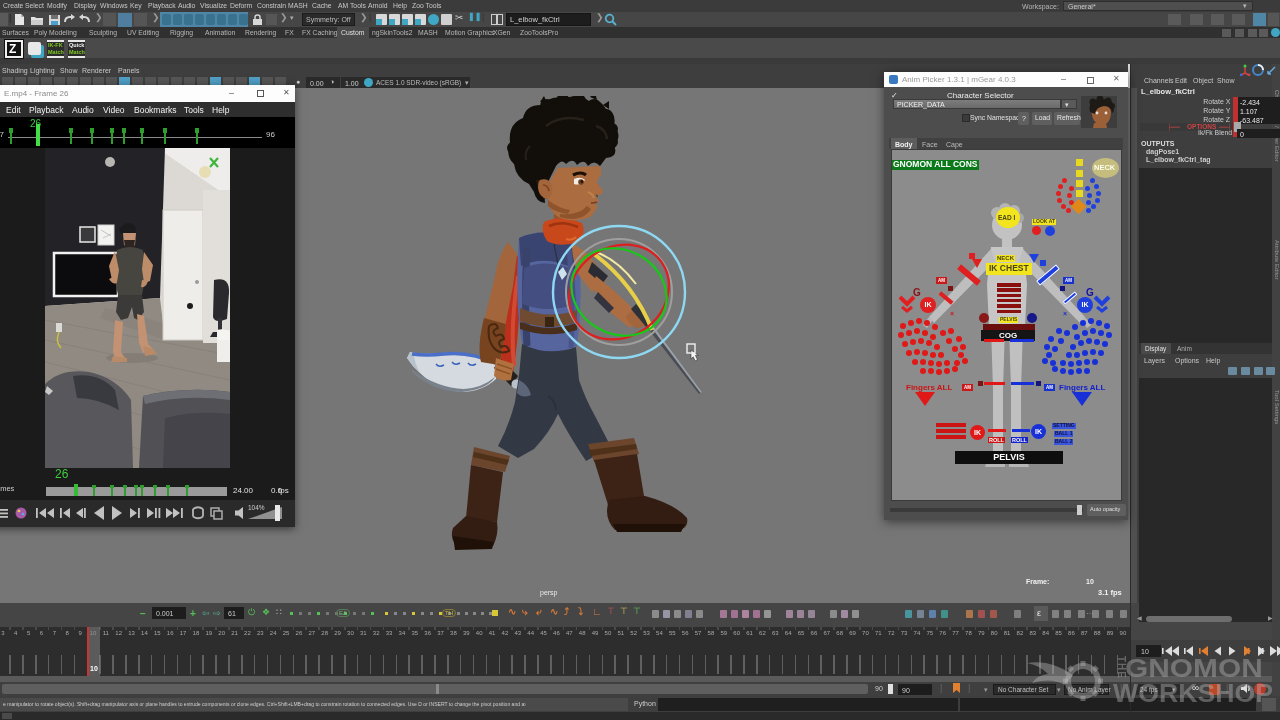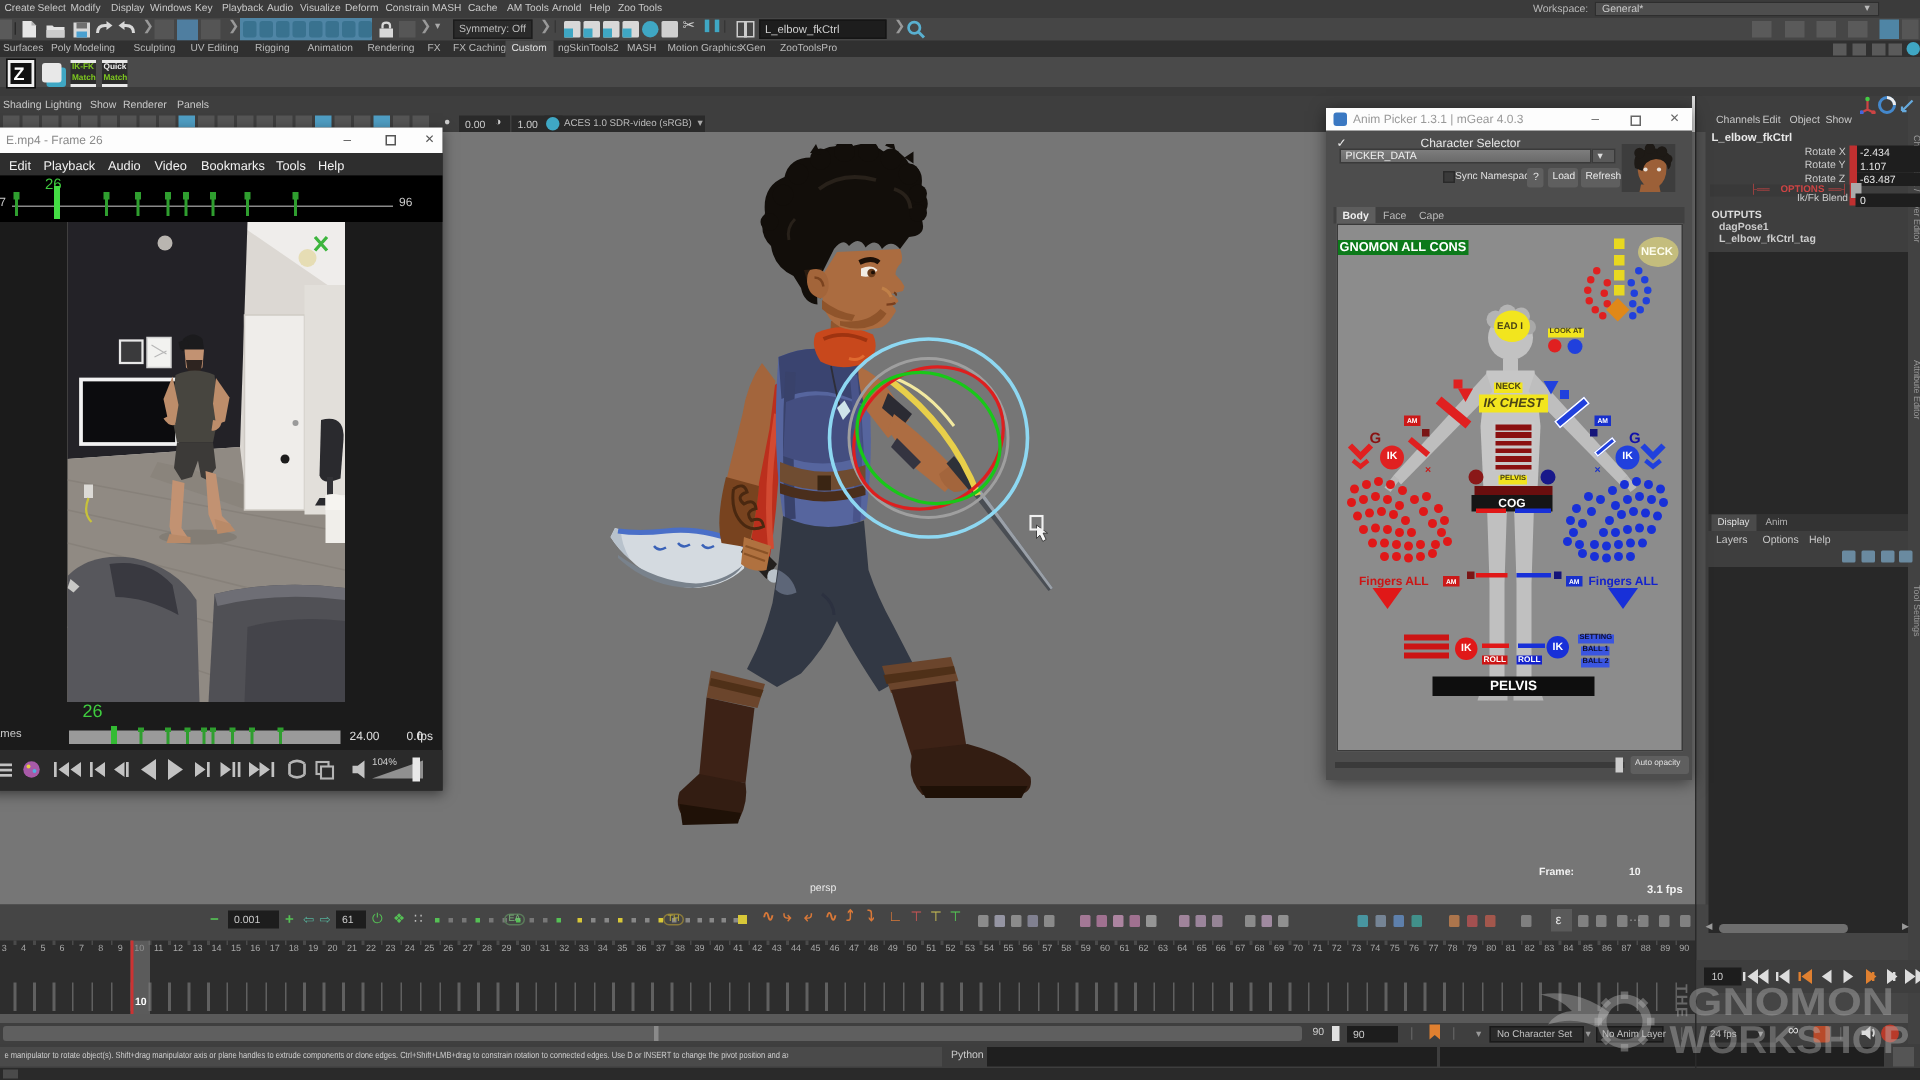--- a/index.html
+++ b/index.html
@@ -983,21 +983,21 @@
     <div style="position:absolute;left:1085px;top:186px;width:5px;height:5px;background:#2040dd;border-radius:50%"></div>
     <div style="position:absolute;left:1087px;top:193px;width:5px;height:5px;background:#2040dd;border-radius:50%"></div>
     <div style="position:absolute;left:1086px;top:200px;width:5px;height:5px;background:#2040dd;border-radius:50%"></div>
     <div style="position:absolute;left:1073px;top:201px;width:11px;height:11px;background:#e08818;transform:rotate(45deg)"></div>
     <div style="position:absolute;left:996px;top:207px;width:24px;height:21px;border-radius:50%;background:#f2e51e"></div>
     <div style="position:absolute;left:998px;top:214px;font-size:6.5px;color:#4a4416;font-weight:bold;line-height:1.15;white-space:nowrap;">EAD I</div>
     <div style="position:absolute;left:1032px;top:219px;font-size:5px;color:#4a4416;font-weight:bold;line-height:1.15;white-space:nowrap;background:#f2e51e;padding:0 1px;">LOOK AT</div>
     <div style="position:absolute;left:1032px;top:226px;width:9px;height:9px;background:#e02020;border-radius:50%"></div>
     <div style="position:absolute;left:1045px;top:226px;width:10px;height:10px;background:#2040dd;border-radius:50%"></div>
     <div style="position:absolute;left:996px;top:255px;font-size:6px;color:#4a4416;font-weight:bold;line-height:1.15;white-space:nowrap;background:#f2e51e;padding:0 1px;">NECK</div>
-    <div style="position:absolute;left:986px;top:263px;font-size:8.5px;color:#4a4416;font-weight:bold;line-height:1.15;white-space:nowrap;background:#f2e51e;padding:1px 3px;font-style:italic;">IK CHEST</div>
+    <div style="position:absolute;left:986px;top:263px;font-size:8.5px;color:#4a4416;font-weight:bold;line-height:1.15;white-space:nowrap;background:#f2e51e;padding:1px 3px;">IK CHEST</div>
     <div style="position:absolute;left:969px;top:253px;width:6px;height:6px;background:#e02020;"></div>
     <div style="position:absolute;left:972px;top:259px;width:0;height:0;border-left:5px solid transparent;border-right:5px solid transparent;border-top:9px solid #e02020"></div>
     <div style="position:absolute;left:1029px;top:254px;width:0;height:0;border-left:5px solid transparent;border-right:5px solid transparent;border-top:9px solid #2040dd"></div>
     <div style="position:absolute;left:1040px;top:260px;width:6px;height:6px;background:#2040dd;"></div>
     <div style="position:absolute;left:956px;top:272px;width:26px;height:6px;background:#e02020;transform:rotate(40deg)"></div>
     <div style="position:absolute;left:1035px;top:272px;width:26px;height:6px;background:#2040dd;border:1px solid #ffffff;transform:rotate(-40deg)"></div>
     <div style="position:absolute;left:938px;top:296px;width:16px;height:4px;background:#e02020;transform:rotate(40deg)"></div>
     <div style="position:absolute;left:1062px;top:296px;width:16px;height:4px;background:#2040dd;border:1px solid #fff;transform:rotate(-40deg)"></div>
     <div style="position:absolute;left:936px;top:277px;font-size:4.5px;color:#ffffff;font-weight:bold;line-height:1.15;white-space:nowrap;background:#cc1818;padding:1px 2px;">AM</div>
     <div style="position:absolute;left:1063px;top:277px;font-size:4.5px;color:#ffffff;font-weight:bold;line-height:1.15;white-space:nowrap;background:#1830cc;padding:1px 2px;">AM</div>

